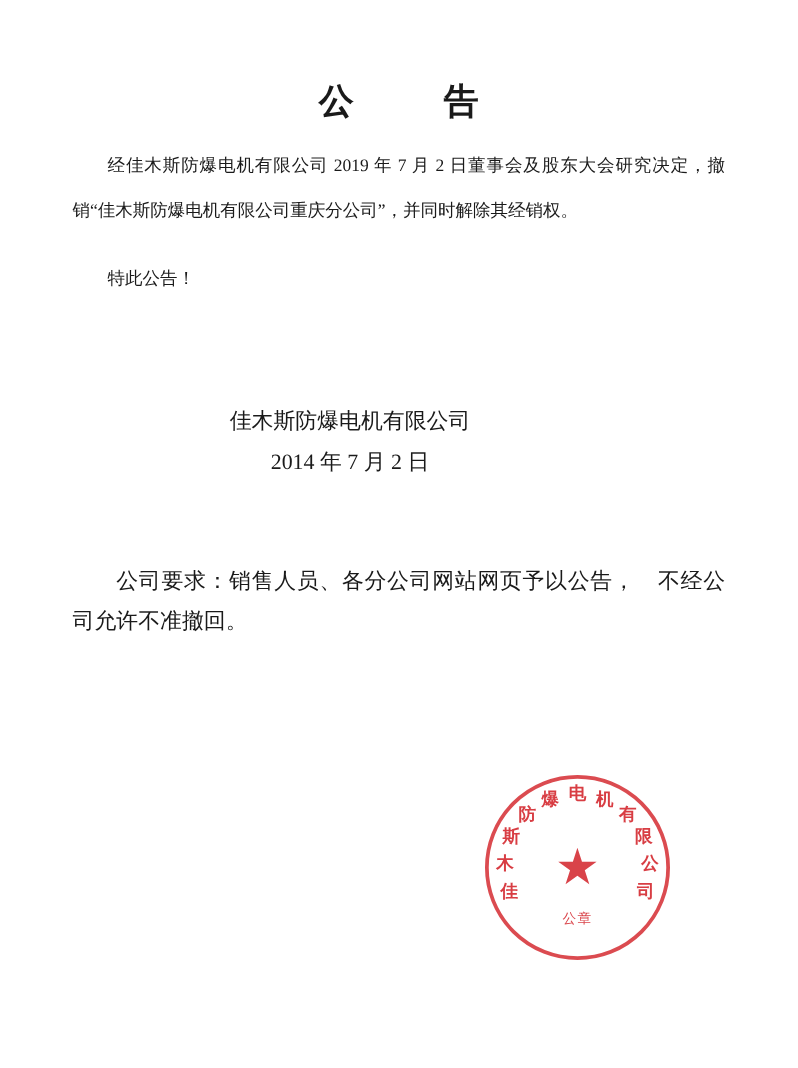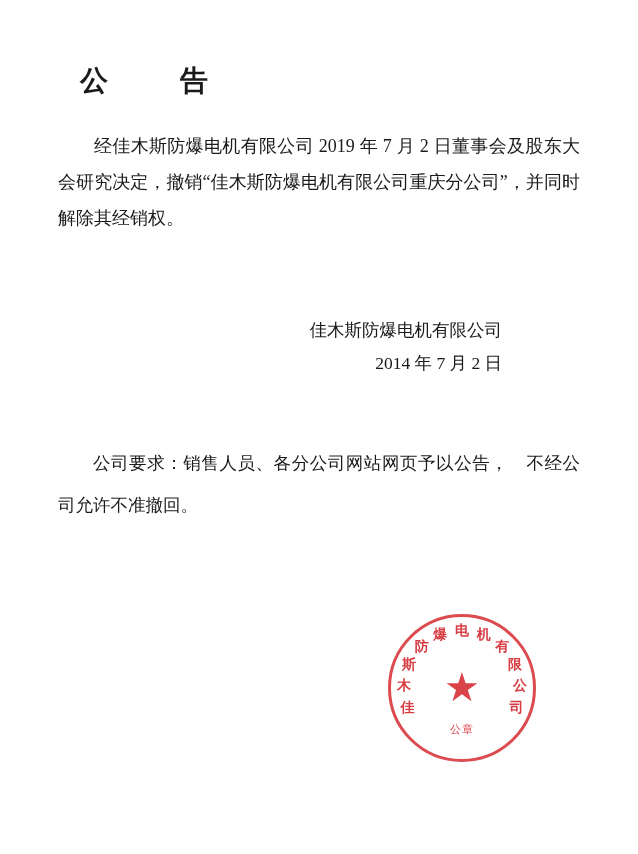--- a/index.html
+++ b/index.html
@@ -16,31 +16,32 @@
     overflow: hidden;
   }
   .page {
     position: relative;
     width: 638px;
     height: 854px;
     box-sizing: border-box;
     padding: 0 58px;
   }
   .doc-title {
+    text-align: center;
     font-size: 28px;
     font-weight: bold;
     letter-spacing: 22px;
     padding-left: 22px;
     margin-top: 62px;
     margin-bottom: 0;
     font-family: "Liberation Serif", "DejaVu Serif", serif;
   }
   .body-block {
-    margin-top: 28px;
-    font-size: 18px;
+    margin-top: 16px;
+    font-size: 14px;
     line-height: 36px;
     text-align: justify;
     text-justify: inter-ideograph;
   }
   .para {
     margin: 0;
     text-indent: 2em;
   }
   .para + .para {
     margin-top: 18px;
@@ -49,25 +50,26 @@
     margin-top: 78px;
     text-align: right;
     padding-right: 78px;
     font-size: 17.5px;
     line-height: 33px;
     position: relative;
   }
   .sign-line {
     margin: 0;
     white-space: nowrap;
+    text-align: center;
   }
   .footer-block {
     margin-top: 62px;
     font-size: 17.5px;
-    line-height: 42px;
+    line-height: 32px;
     text-align: justify;
     text-justify: inter-ideograph;
   }
   
   .seal {
     position: absolute;
     left: 330px;
     top: 300px;
     width: 148px;
     height: 148px;
@@ -128,20 +130,21 @@
 </style>
 </head>
 <body>
 
 <div class="page">
 
   <h1 class="doc-title">公　告</h1>
 
   <div class="body-block">
     <p class="para">经佳木斯防爆电机有限公司 2019 年 7 月 2 日董事会及股东大会研究决定，撤销“佳木斯防爆电机有限公司重庆分公司”，并同时解除其经销权。</p>
+    <p class="para">特此公告！</p>
   </div>
 
   <div class="sign-block">
     <div class="seal">
       <div class="seal-ring"></div>
       <div class="seal-ring-text">
         <span style="transform: rotate(-110deg) translate(0, -58px);">
             <i style="transform: translate(-50%,-50%) rotate(110deg);">佳</i>
           </span>
         <span style="transform: rotate(-88deg) translate(0, -58px);">

